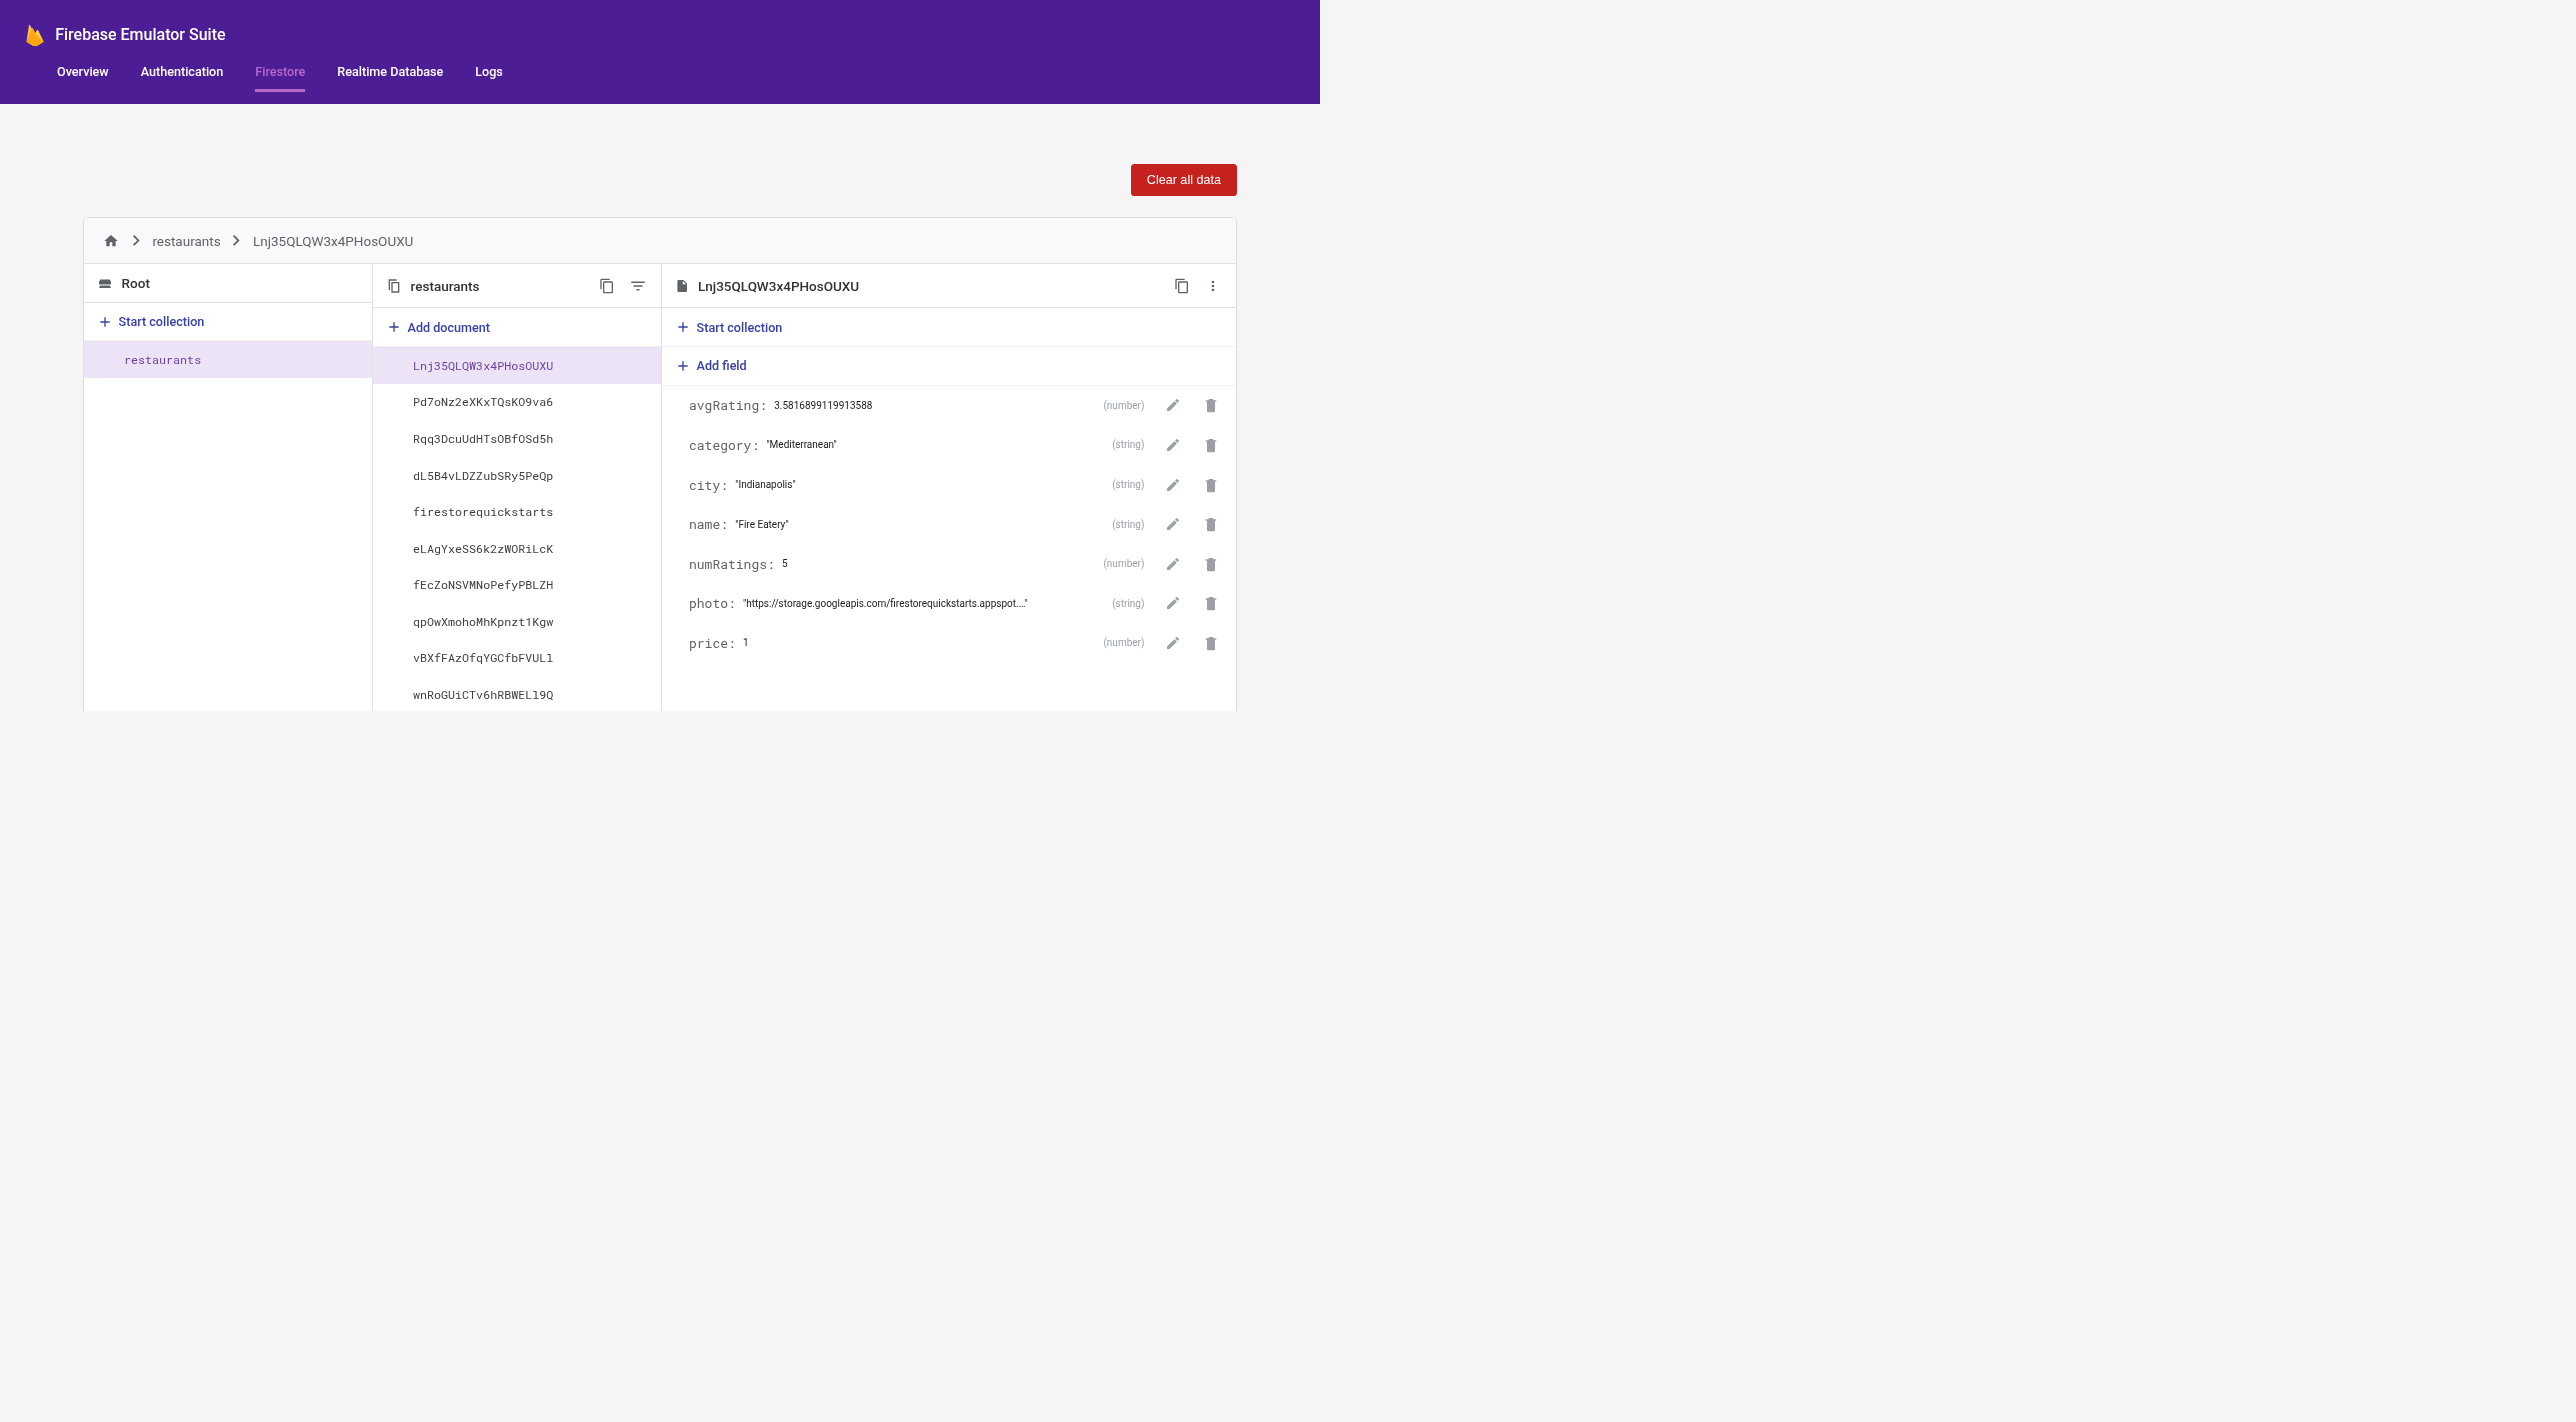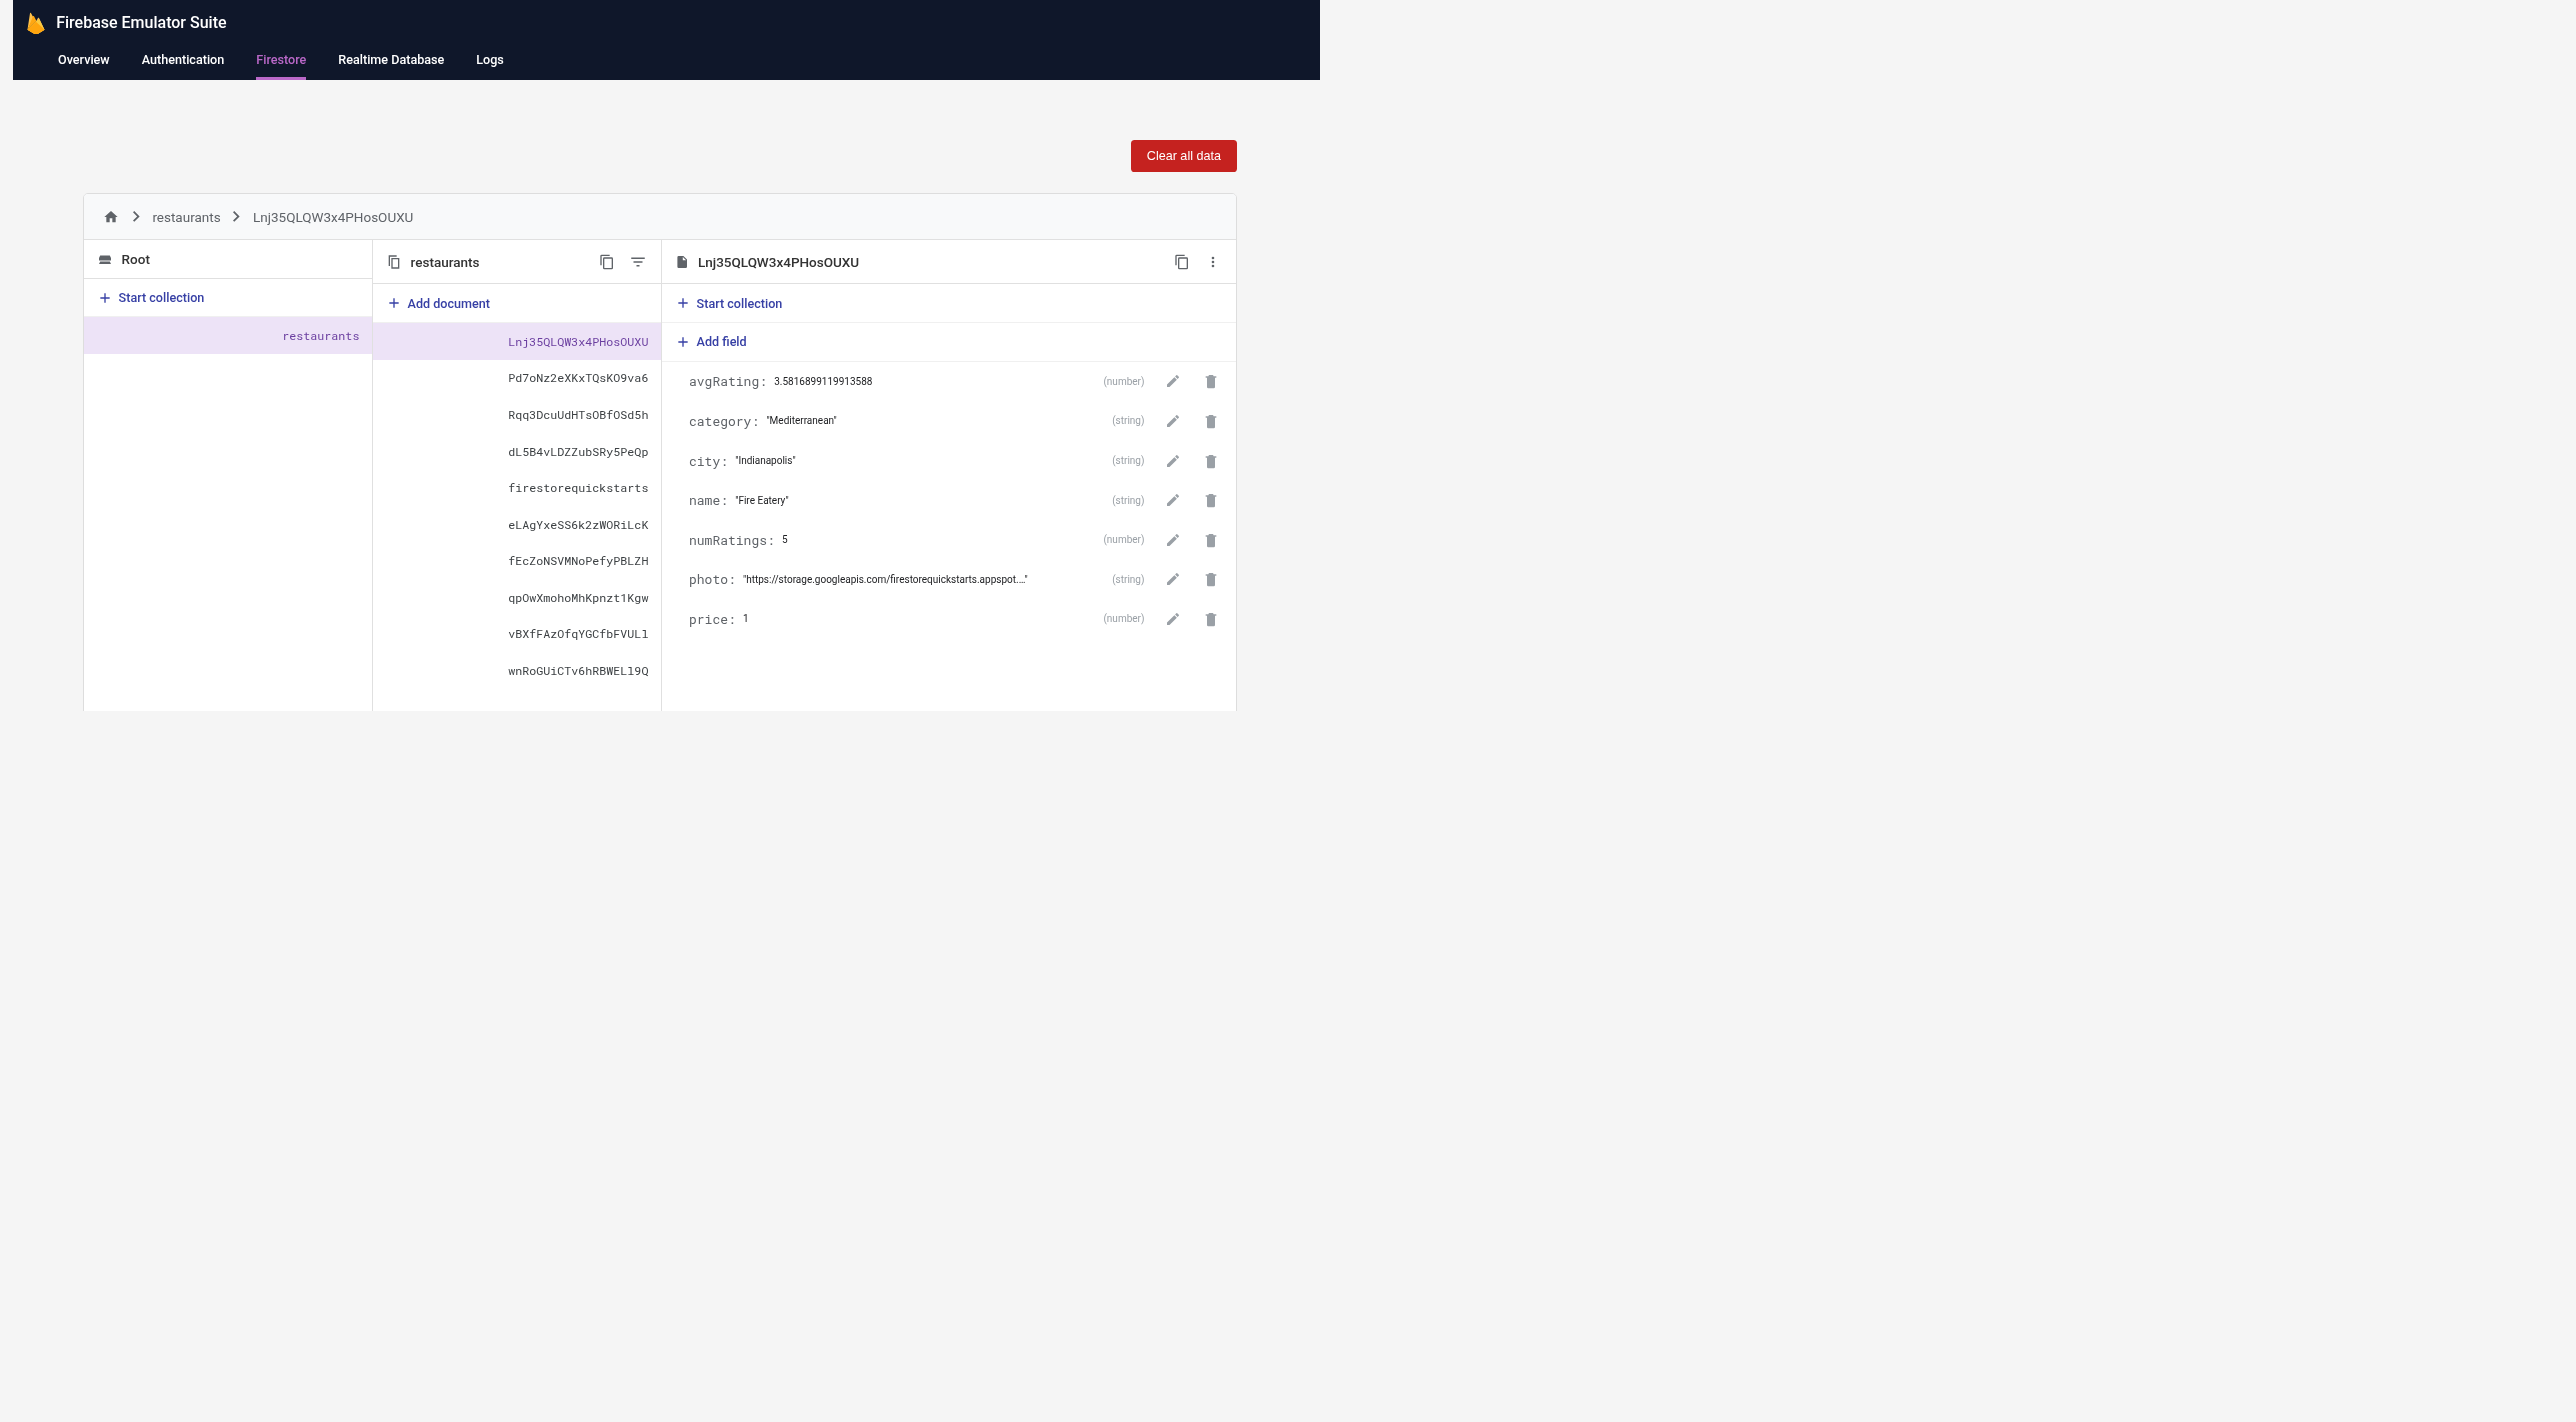--- a/index.html
+++ b/index.html
@@ -4,24 +4,23 @@
 <style>
   * { box-sizing: border-box; margin: 0; padding: 0; }
   body {
     font-family: -apple-system, BlinkMacSystemFont, "Segoe UI", Roboto, Arial, sans-serif;
     background: #f5f5f5;
     width: 1320px;
     height: 711px;
     overflow: hidden;
   }
   .header {
-    background: #0f172a;
+    background: #4c1d95;
     color: #fff;
-    padding: 0;
-    margin-left: 13px;
+    padding: 12px;
   }
   .header-top {
     display: flex;
     align-items: center;
     gap: 10.8px;
     padding: 10.8px 14.4px 7.2px 14.4px;
   }
   .firebase-logo {
     width: 18px;
     height: 23.4px;
@@ -93,21 +92,20 @@
     cursor: pointer;
     display: flex;
     align-items: center;
     gap: 12.6px;
   }
   .breadcrumb svg { fill: #5f6368; }
   .chev-icon { width: 7.2px; height: 10.8px; fill: #9aa0a6; }
   .panels {
     display: flex;
     height: 503px;
-    text-align: right;
   }
   .panel {
     border-right: 0.9px solid #e0e0e0;
     display: flex;
     flex-direction: column;
     overflow: hidden;
   }
   .panel:last-child { border-right: none; }
   .panel1 { width: 289px; }
   .panel2 { width: 289px; }

